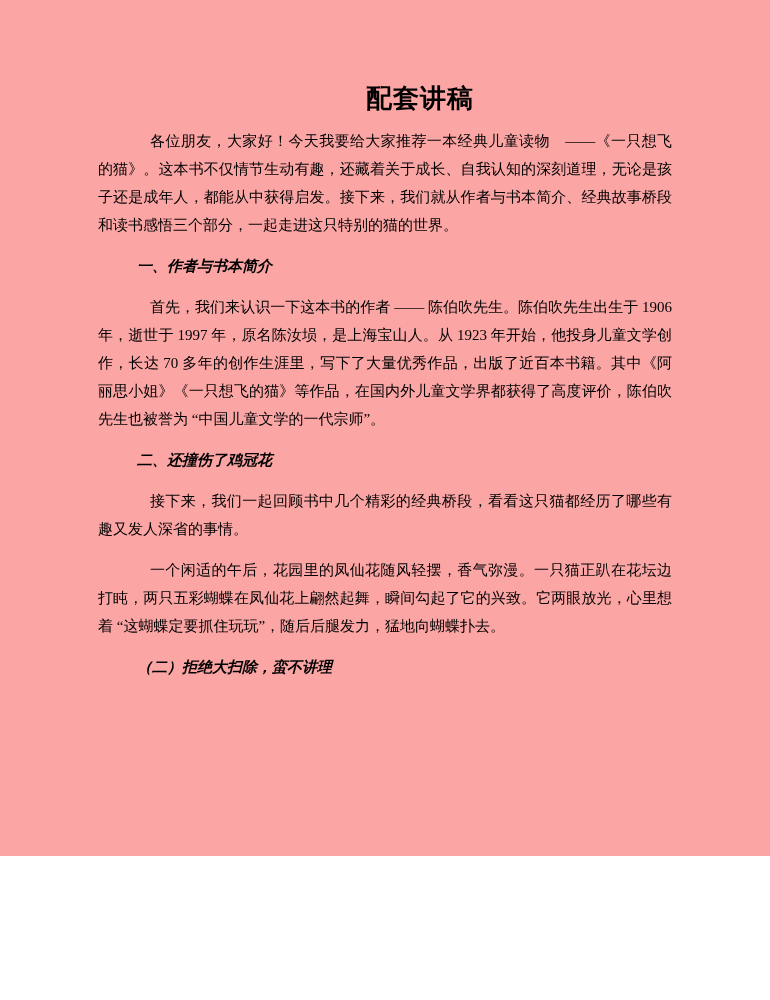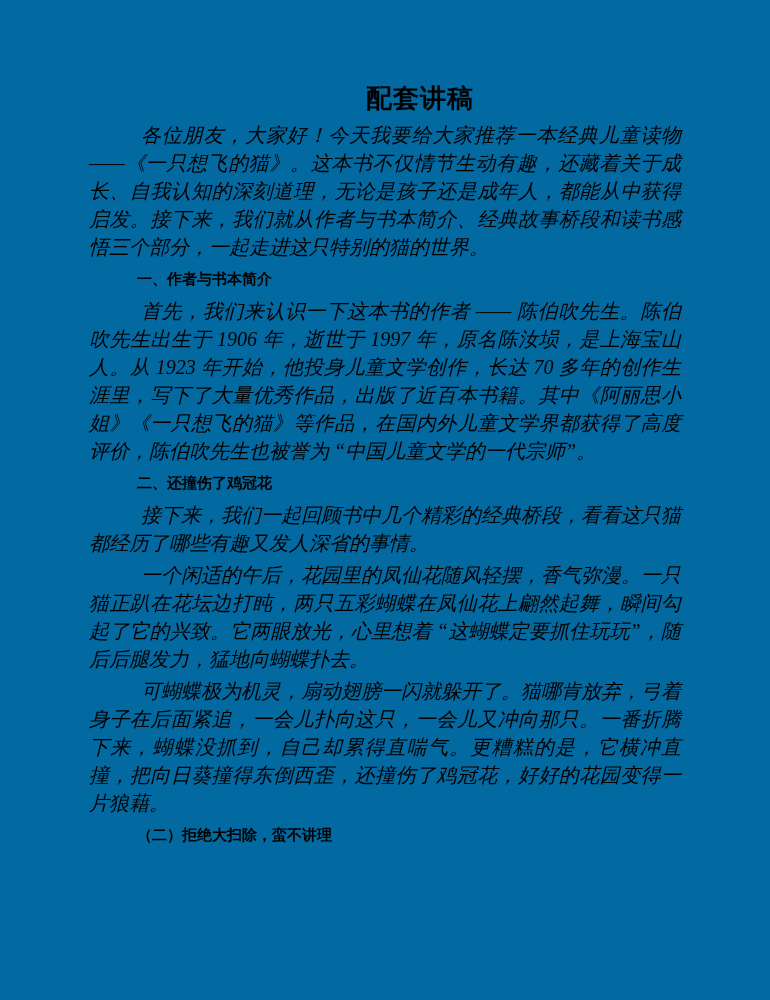--- a/index.html
+++ b/index.html
@@ -3,53 +3,53 @@
 <meta charset="utf-8">
 <style>
   html, body {
     margin: 0;
     padding: 0;
     background: #ffffff;
   }
   .page {
     position: relative;
     width: 770px;
-    height: 1000px;
+    height: 856px;
     box-sizing: border-box;
     padding: 84px 85px 0 85px;
-    background: #0369a1;
+    background: #fca5a5;
     color: #000000;
     font-family: "Liberation Serif", "DejaVu Serif", serif;
     overflow: hidden;
   }
   .doc-title {
     margin: 0 0 7px 0;
     padding-left: 70px;
     font-size: 26px;
     line-height: 30px;
     font-weight: bold;
     text-align: center;
     letter-spacing: 1px;
   }
   .para {
-    margin: 4px;
-    font-size: 20px;
+    margin: 13px;
+    font-size: 15px;
     line-height: 28px;
     text-align: justify;
     text-indent: 52px;
     word-break: break-all;
-    font-style: italic;
   }
   .heading {
     margin: 0;
     font-size: 15px;
     line-height: 28px;
     font-weight: bold;
     text-align: left;
     text-indent: 52px;
+    font-style: italic;
   }
 </style>
 </head>
 <body>
 
 <div class="page">
   <h1 class="doc-title">配套讲稿</h1>
 
   <p class="para">各位朋友，大家好！今天我要给大家推荐一本经典儿童读物　——《一只想飞的猫》。这本书不仅情节生动有趣，还藏着关于成长、自我认知的深刻道理，无论是孩子还是成年人，都能从中获得启发。接下来，我们就从作者与书本简介、经典故事桥段和读书感悟三个部分，一起走进这只特别的猫的世界。</p>
 
@@ -58,16 +58,15 @@
   <p class="para">首先，我们来认识一下这本书的作者 —— 陈伯吹先生。陈伯吹先生出生于 1906 年，逝世于 1997 年，原名陈汝埙，是上海宝山人。从 1923 年开始，他投身儿童文学创作，长达 70 多年的创作生涯里，写下了大量优秀作品，出版了近百本书籍。其中《阿丽思小姐》《一只想飞的猫》等作品，在国内外儿童文学界都获得了高度评价，陈伯吹先生也被誉为 “中国儿童文学的一代宗师”。</p>
 
 
   <p class="heading">二、还撞伤了鸡冠花</p>
 
   <p class="para">接下来，我们一起回顾书中几个精彩的经典桥段，看看这只猫都经历了哪些有趣又发人深省的事情。</p>
 
 
   <p class="para">一个闲适的午后，花园里的凤仙花随风轻摆，香气弥漫。一只猫正趴在花坛边打盹，两只五彩蝴蝶在凤仙花上翩然起舞，瞬间勾起了它的兴致。它两眼放光，心里想着 “这蝴蝶定要抓住玩玩”，随后后腿发力，猛地向蝴蝶扑去。</p>
 
-  <p class="para">可蝴蝶极为机灵，扇动翅膀一闪就躲开了。猫哪肯放弃，弓着身子在后面紧追，一会儿扑向这只，一会儿又冲向那只。一番折腾下来，蝴蝶没抓到，自己却累得直喘气。更糟糕的是，它横冲直撞，把向日葵撞得东倒西歪，还撞伤了鸡冠花，好好的花园变得一片狼藉。</p>
 
   <p class="heading">（二）拒绝大扫除，蛮不讲理</p>
 </div>
 
 </body></html>

